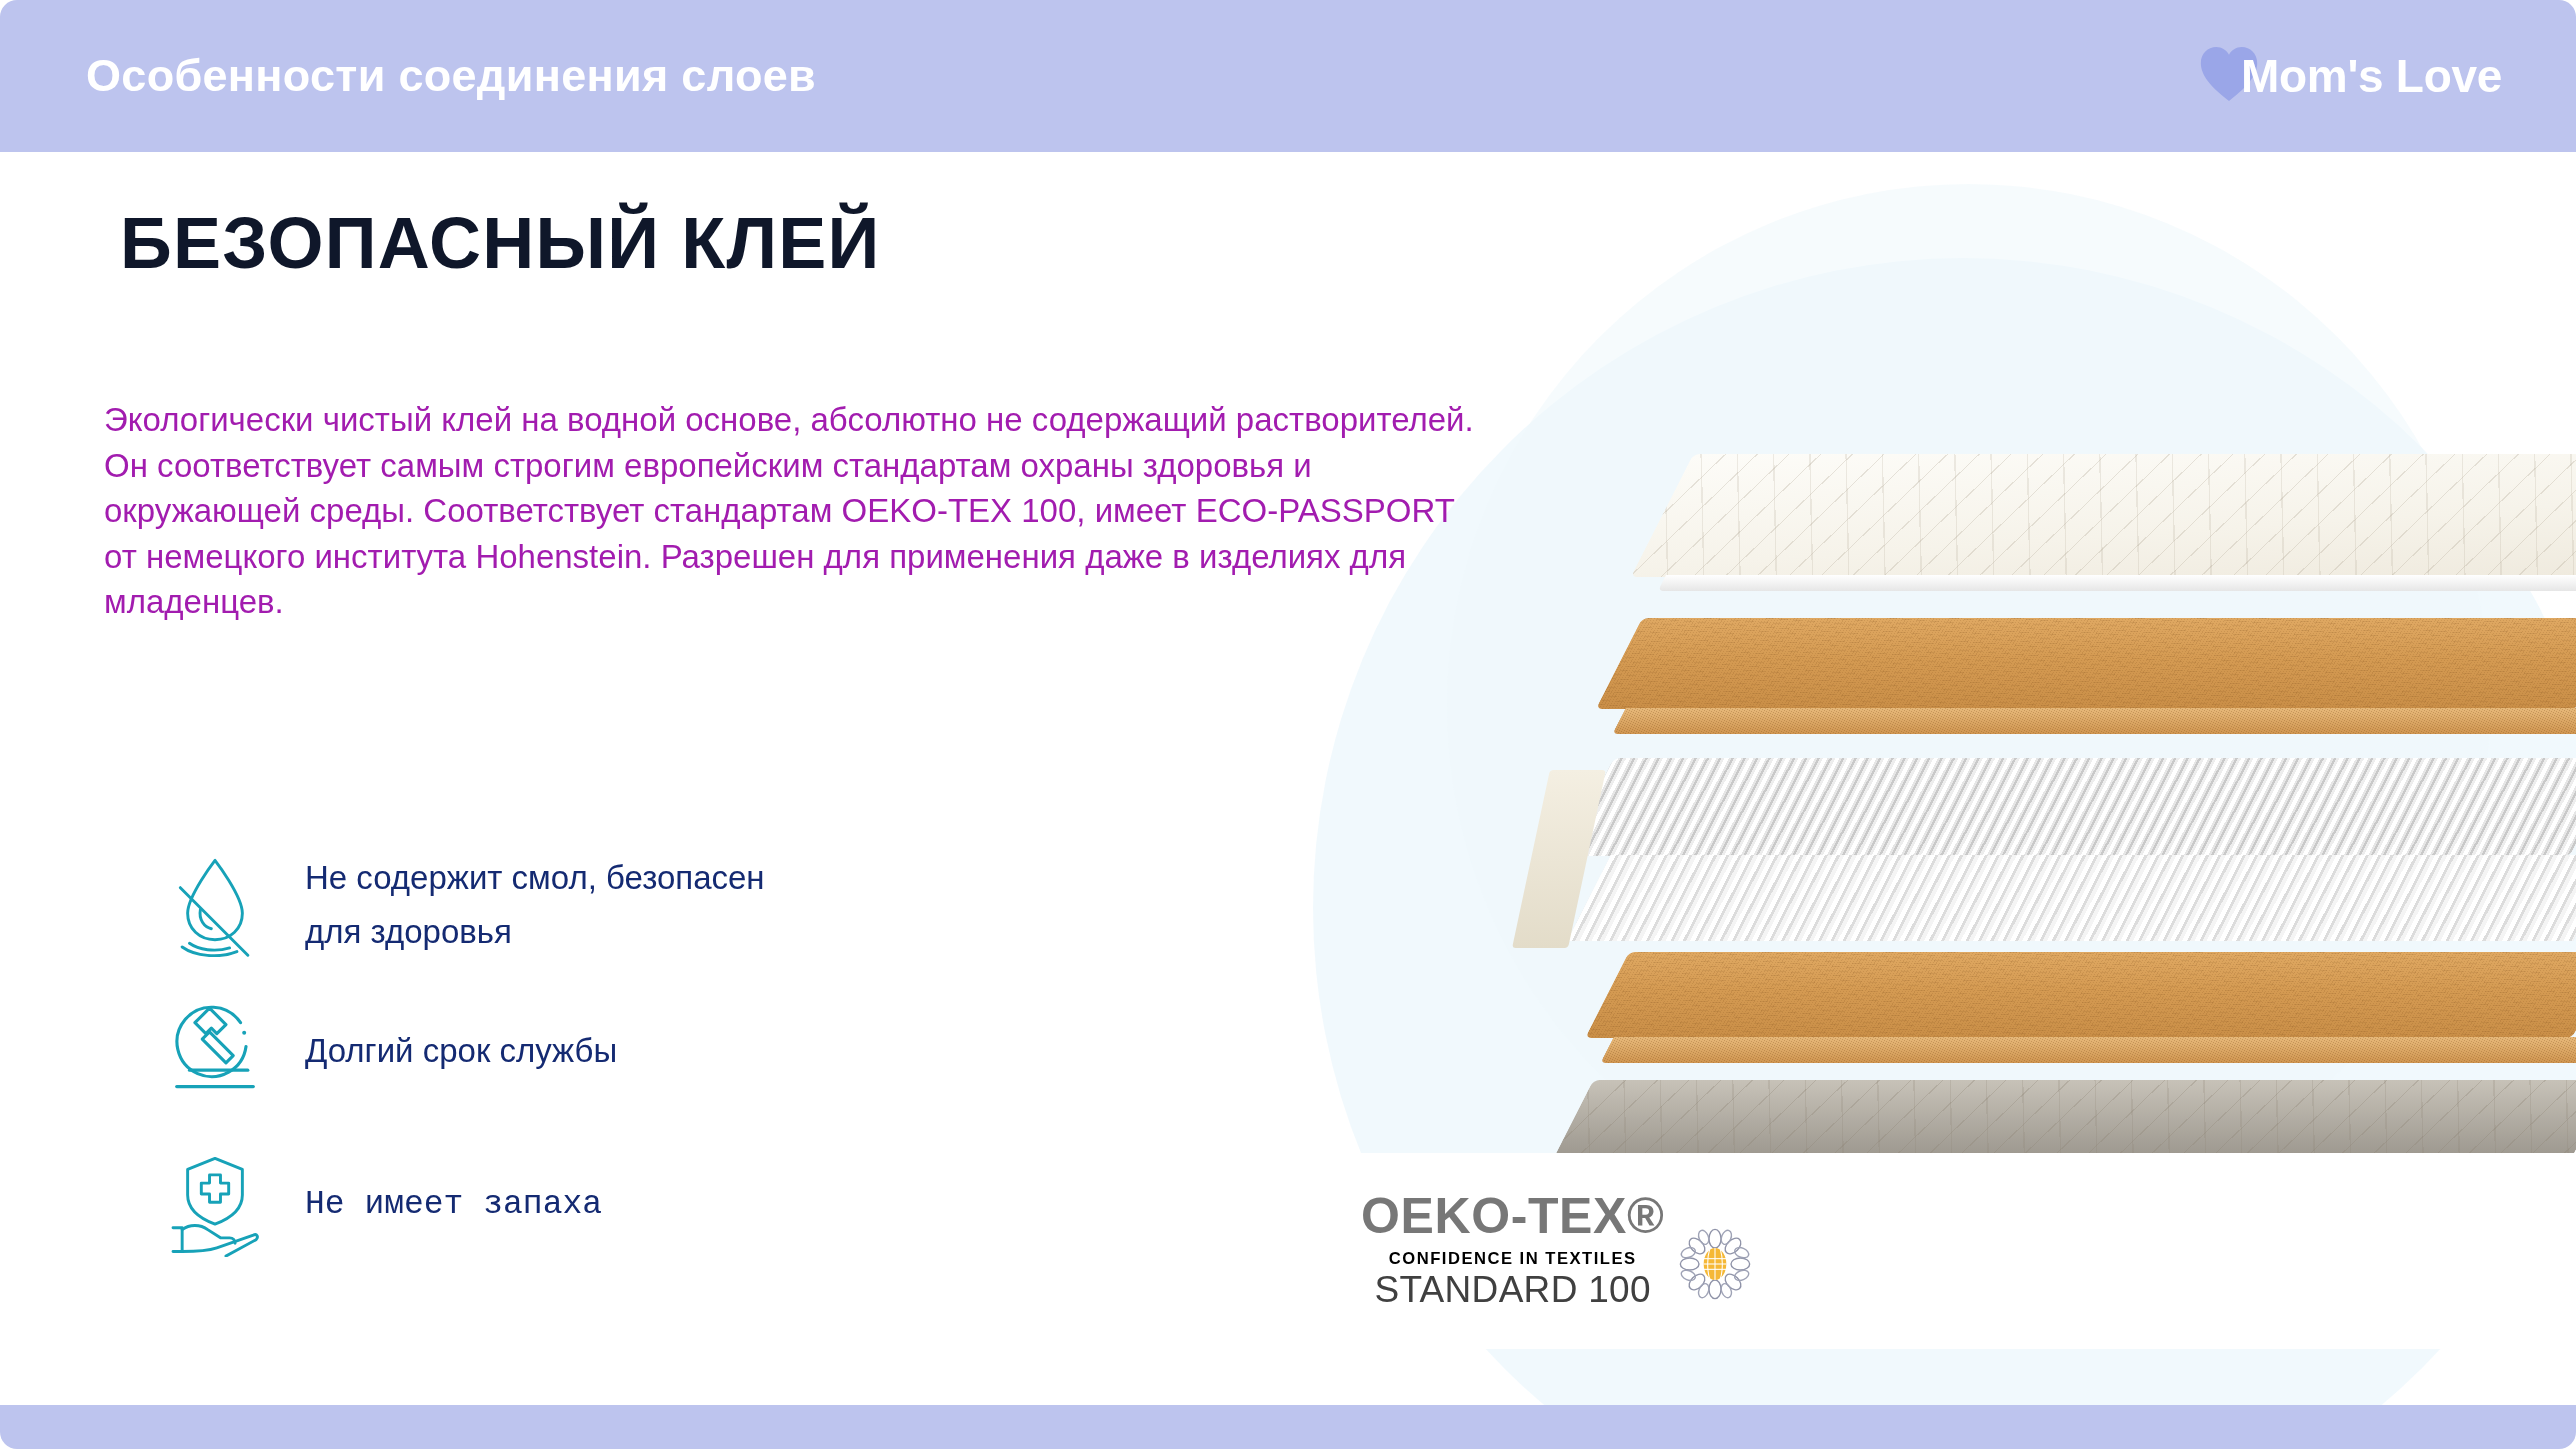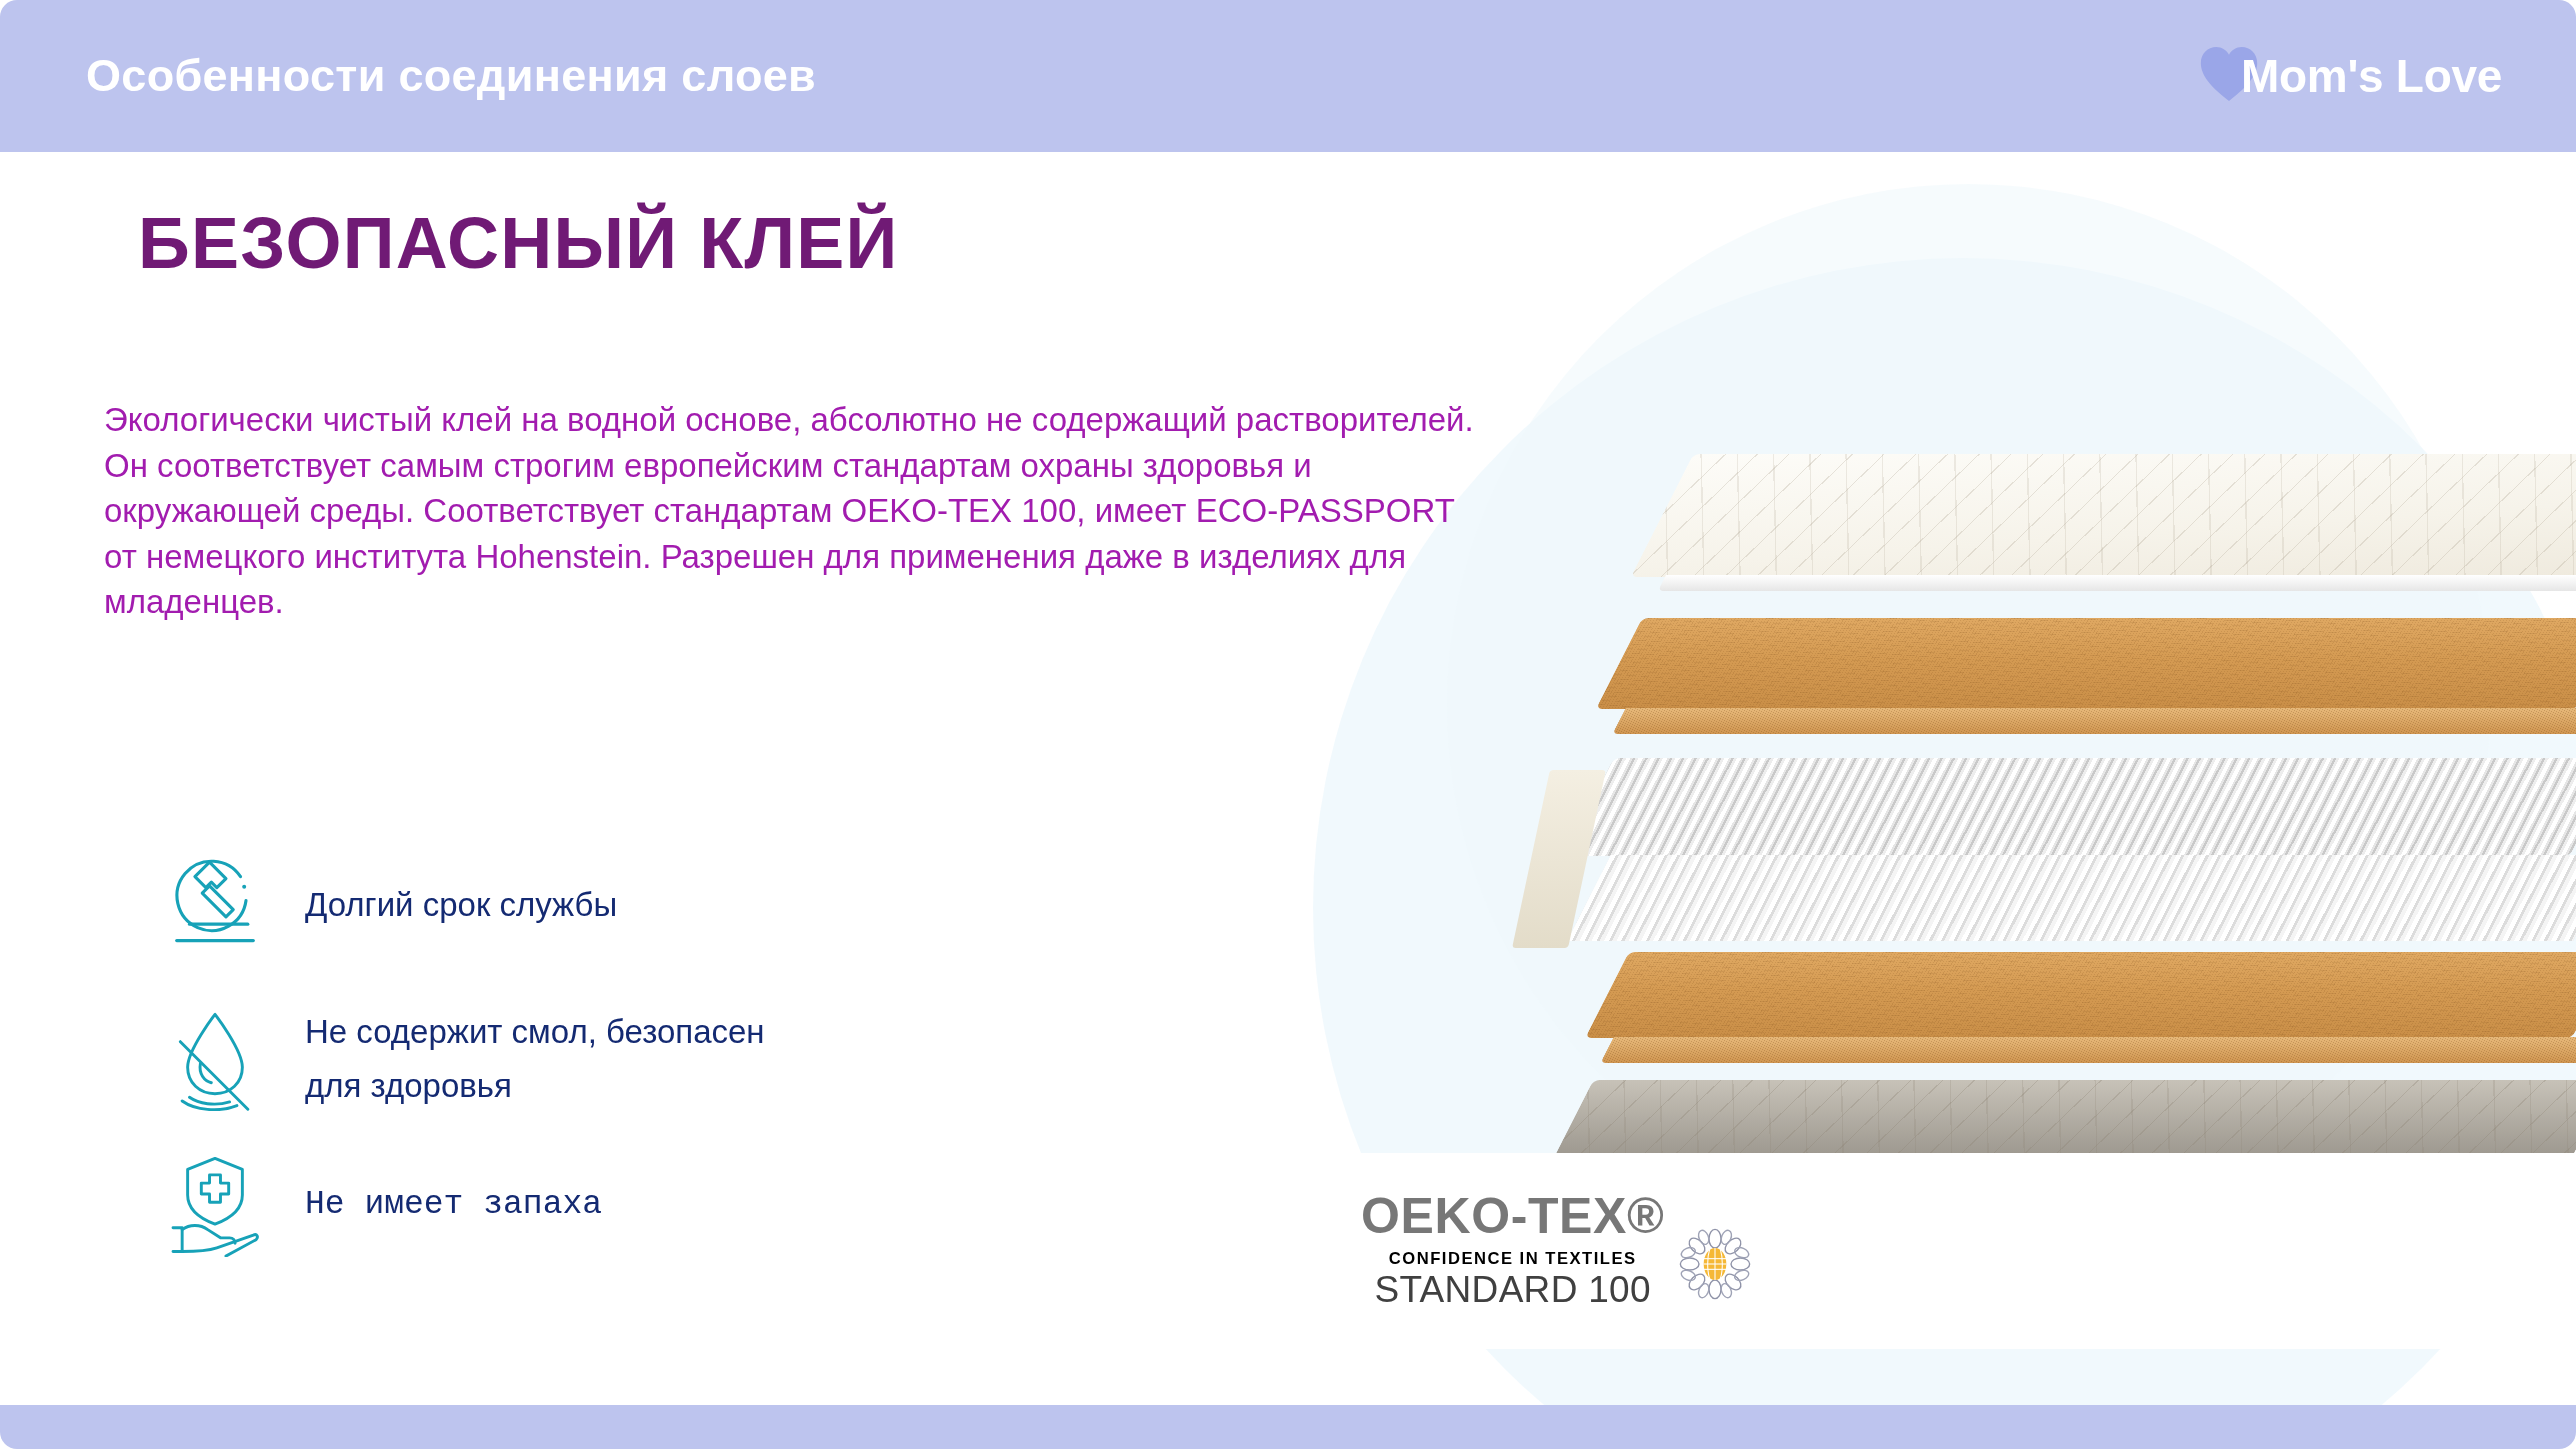--- a/index.html
+++ b/index.html
@@ -44,22 +44,22 @@
   }
 
   
   .footer-bar {
     position:absolute; left:0; bottom:0; width:2576px; height:44px;
     background:#bdc4ee;
   }
 
   
   .main-heading {
-    position:absolute; left:138px; top:202px;
-    color:#701a75; font-size:72px; font-weight:bold;
+    position:absolute; left:120px; top:202px;
+    color:#0f172a; font-size:72px; font-weight:bold;
     letter-spacing:1.2px; white-space:nowrap;
   }
 
   
   .body-paragraph {
     position:absolute; left:104px; top:397px; width:1380px;
     color:#a21caf; font-size:33px; line-height:1.38;
     white-space:pre-line;
   }
 
@@ -182,47 +182,47 @@
       </span>
       <span class="logo-text">Mom's Love</span>
     </div>
   </div>
 
   <div class="main-heading">БЕЗОПАСНЫЙ КЛЕЙ</div>
 
   <div class="body-paragraph">Экологически чистый клей на водной основе, абсолютно не содержащий растворителей. Он соответствует самым строгим европейским стандартам  охраны здоровья и окружающей среды. Соответствует стандартам OEKO-TEX 100, имеет ECO-PASSPORT от немецкого института Hohenstein. Разрешен для применения даже в изделиях для младенцев.</div>
 
   <div class="feature-list">
+
+    <div class="feature-item" id="feature-0">
+      <span class="feature-icon">
+        <svg width="92" height="104" viewBox="0 0 100 114" fill="none" stroke="#17a2b8" stroke-width="3.2" stroke-linecap="round" stroke-linejoin="round">
+          <path d="M50 8 C50 8 20 47 20 66 C20 83 33 95 50 95 C67 95 80 83 80 66 C80 47 50 8 50 8 Z"></path>
+          <path d="M34 62 C32 73 38 81 46 83"></path>
+          <path d="M22 99 C32 106 50 109 66 104"></path>
+          <path d="M14 103 C28 113 54 116 74 108"></path>
+          <path d="M12 38 L86 112"></path>
+        </svg>
+      </span>
+      <span class="feature-label">Не содержит смол, безопасен
+для здоровья</span>
+    </div>
 
     <div class="feature-item" id="feature-1">
       <span class="feature-icon">
         <svg width="92" height="104" viewBox="0 0 100 114" fill="none" stroke="#17a2b8" stroke-width="3.4" stroke-linecap="round" stroke-linejoin="round">
           <path d="M78 26 A38 38 0 1 0 84 52"></path>
           <circle cx="82" cy="37" r="2.2" fill="#17a2b8" stroke="none"></circle>
           <path d="M28 26 L44 10 L62 28 L52 38 L46 32 L40 38 Z"></path>
           <path d="M44 36 L70 62 L62 70 L36 44 Z"></path>
           <path d="M22 78 L86 78"></path>
           <path d="M8 96 L92 96"></path>
         </svg>
       </span>
       <span class="feature-label">Долгий срок службы</span>
-    </div>
-
-    <div class="feature-item" id="feature-0">
-      <span class="feature-icon">
-        <svg width="92" height="104" viewBox="0 0 100 114" fill="none" stroke="#17a2b8" stroke-width="3.2" stroke-linecap="round" stroke-linejoin="round">
-          <path d="M50 8 C50 8 20 47 20 66 C20 83 33 95 50 95 C67 95 80 83 80 66 C80 47 50 8 50 8 Z"></path>
-          <path d="M34 62 C32 73 38 81 46 83"></path>
-          <path d="M22 99 C32 106 50 109 66 104"></path>
-          <path d="M14 103 C28 113 54 116 74 108"></path>
-          <path d="M12 38 L86 112"></path>
-        </svg>
-      </span>
-      <span class="feature-label">Не содержит смол, безопасен
-для здоровья</span>
     </div>
 
     <div class="feature-item" id="feature-2">
       <span class="feature-icon">
         <svg width="92" height="104" viewBox="0 0 100 114" fill="none" stroke="#17a2b8" stroke-width="3.2" stroke-linecap="round" stroke-linejoin="round">
           <path d="M50 6 L80 18 V46 C80 62 66 72 50 78 C34 72 20 62 20 46 V18 Z"></path>
           <path d="M44 24 H56 V33 H65 V45 H56 V54 H44 V45 H35 V33 H44 Z"></path>
           <path d="M4 82 H14 V108 H4"></path>
           <path d="M14 84 C22 78 34 78 42 84 L56 93 H66 C70 93 72 96 72 99"></path>
           <path d="M14 108 C26 108 40 108 52 104 L92 90 C96 88 98 92 95 95 L62 113"></path>

